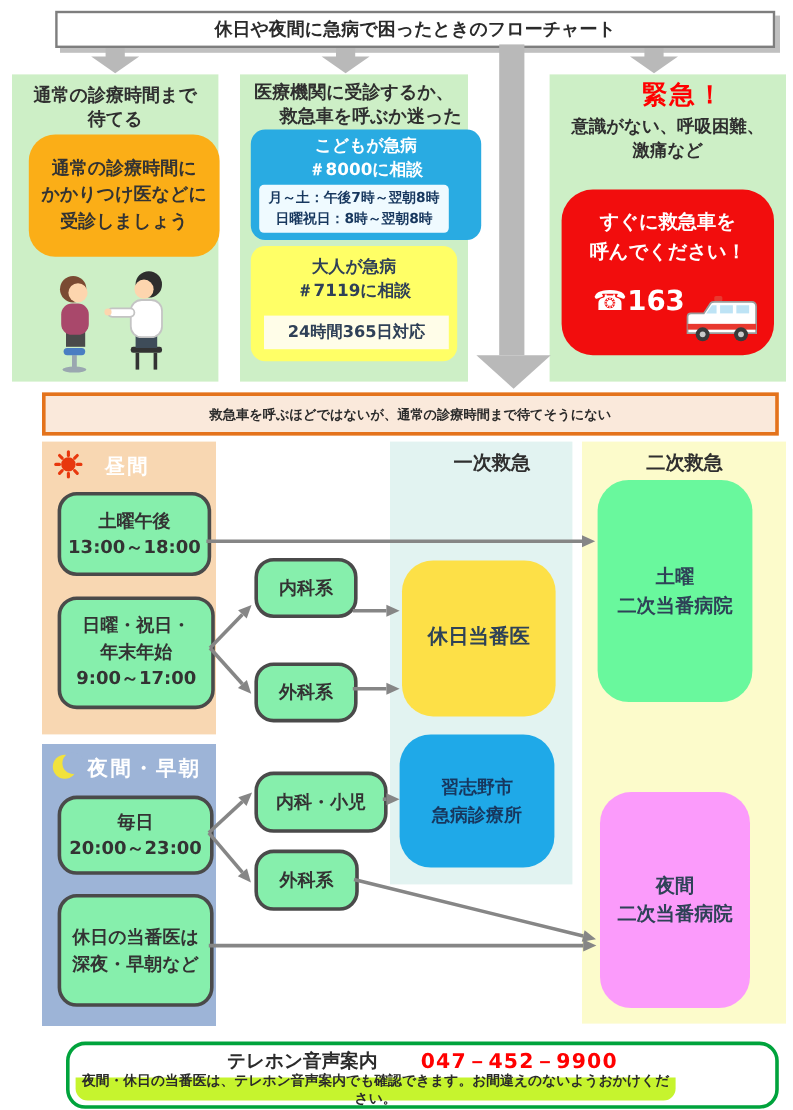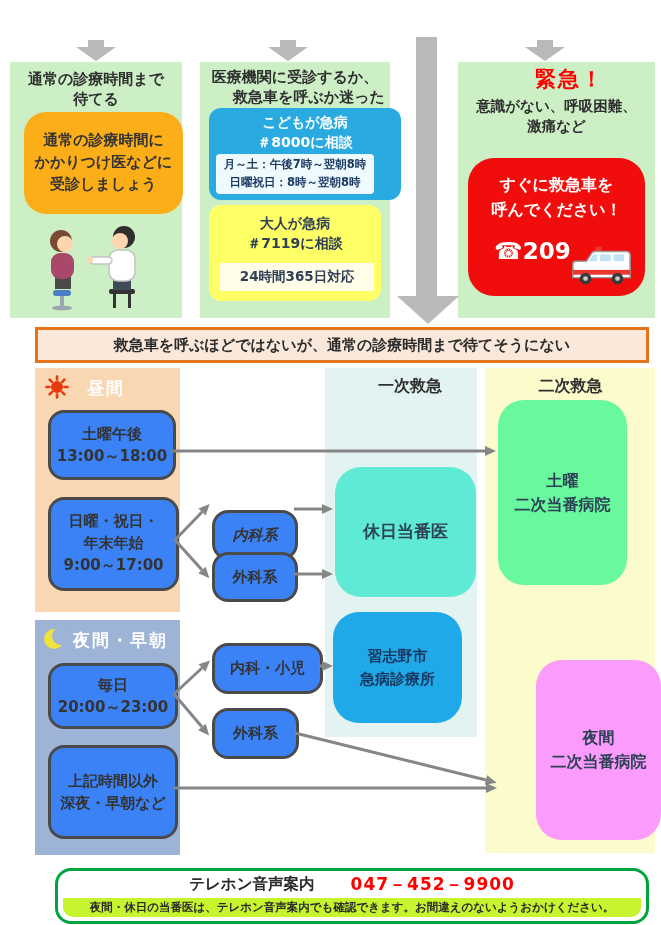--- a/index.html
+++ b/index.html
@@ -28,63 +28,64 @@
   #adult-title{left:0;top:8px;width:100%;font-size:14px;line-height:1.45;color:#2f4057;}
   #adult-hours{left:11px;top:58px;width:154px;height:28px;background:#fffde8;color:#2f4057;font-size:13.5px;}
   #kinkyu{left:13px;top:3px;width:100%;font-size:21px;color:#f00;letter-spacing:2px;font-family:Liberation Mono, monospace;}
   #symptoms{left:0;top:35px;width:100%;font-size:14.5px;line-height:1.35;color:#2f2f2f;}
   #call-box{left:10px;top:96px;width:177px;height:138px;background:#f20d0d;border-radius:26px;color:#fff;}
   #call-text{left:0;top:15px;width:100%;font-size:16px;line-height:1.55;color:#fff;}
   #call-number{left:26px;top:80px;font-size:23px;color:#fff;}
   #ambulance{right:12px;top:86px;width:62px;height:44px;}
   
   #triage-banner{left:35px;top:327px;width:608px;height:30px;background:#fae9db;border:3px solid #e4731c;
-                 font-size:15px;color:#2b2b2b;}
+                 font-size:11px;color:#2b2b2b;}
   
   #day-band{left:35px;top:368px;width:145px;height:244px;background:#f8d7b2;}
   #night-band{left:35px;top:620px;width:145px;height:235px;background:#9db4d7;}
   #primary-band{left:325px;top:368px;width:152px;height:369px;background:#e2f3f1;}
   #secondary-band{left:485px;top:368px;width:170px;height:485px;background:#fcfbcb;}
   .band-label{font-size:17px;color:#fff;letter-spacing:2px;}
   #day-label{left:52px;top:9px;}
   #night-label{left:38px;top:9px;}
   .col-title{top:376px;font-size:16px;color:#2f2f2f;}
   #primary-header{left:325px;width:170px;}
   #secondary-header{left:495px;width:151px;text-align:center;}
   
-  .wbox{background:#3b82f6;border:3px solid #4a4a4a;border-radius:16px;color:#333;font-size:15px;line-height:1.5;}
+  .wbox{background:#86efac;border:3px solid #4a4a4a;border-radius:16px;color:#333;font-size:15px;line-height:1.5;}
   #box-sat{left:48px;top:410px;width:122px;height:64px;}
   #box-hol{left:48px;top:497px;width:125px;height:88px;line-height:1.45;}
-  #box-d-int{left:212px;top:510px;width:80px;height:44px;font-style:italic;}
+  #box-d-int{left:212px;top:465px;width:80px;height:44px;}
   #box-d-sur{left:212px;top:552px;width:80px;height:44px;}
   #box-every{left:48px;top:663px;width:124px;height:60px;}
   #box-other{left:48px;top:745px;width:124px;height:88px;}
   #box-n-int{left:212px;top:643px;width:105px;height:45px;}
   #box-n-sur{left:212px;top:708px;width:81px;height:45px;}
   
   .rbox{border-radius:26px;color:#2e4257;line-height:1.5;}
-  #box-holiday-doctor{left:335px;top:467px;width:141px;height:130px;background:#5eead4;font-size:17px;}
+  #box-holiday-doctor{left:335px;top:467px;width:128px;height:130px;background:#fde047;font-size:17px;}
   #box-sat-hospital{left:498px;top:400px;width:129px;height:185px;background:#69f89d;font-size:16px;}
   #box-narashino{left:333px;top:612px;width:129px;height:111px;background:#1fa9e8;font-size:15px;color:#17375e;}
-  #box-night-hospital{left:500px;top:660px;width:125px;height:180px;background:#fb9bfb;font-size:16px;margin-left:36px;}
+  #box-night-hospital{left:500px;top:660px;width:125px;height:180px;background:#fb9bfb;font-size:16px;}
   
   #arrow-layer{left:0;top:0;width:661px;height:925px;pointer-events:none;}
   
   #phone-box{left:55px;top:868px;width:588px;height:50px;background:#fff;border:3px solid #00a33c;border-radius:16px;}
   #phone-row{left:0;top:1px;width:100%;height:25px;gap:36px;}
   #phone-label{font-size:15.5px;color:#2b2b2b;}
   #phone-number{font-size:17px;color:#f00;letter-spacing:1px;}
-  #phone-note{left:5px;top:27px;width:578px;height:19px;background:#c6f42e;border-radius:0 0 10px 10px;
+  #phone-note{left:5px;top:27px;width:500px;height:19px;background:#c6f42e;border-radius:0 0 10px 10px;
               font-size:11.5px;color:#2b2b2b;}
 </style>
 </head>
 <body>
 
 <div id="canvas">
 
+  <div id="title-bar" class="abs c">休日や夜間に急病で困ったときのフローチャート</div>
 
   <div id="col-wait" class="abs gcol">
     <div class="abs col-head c pre" style="top:8px;">通常の診療時間まで
 待てる</div>
     <div id="advice-box" class="abs c pre">通常の診療時間に
 かかりつけ医などに
 受診しましょう</div>
     <svg id="illu" class="abs" viewBox="0 0 136 94">
 
       <ellipse cx="34" cy="88" rx="10" ry="2.5" fill="#9aa7b0"></ellipse>
@@ -125,21 +126,21 @@
     </div>
   </div>
 
   <div id="col-emergency" class="abs gcol">
     <div id="kinkyu" class="abs c">緊急！</div>
     <div id="symptoms" class="abs c pre">意識がない、呼吸困難、
 激痛など</div>
     <div id="call-box" class="abs">
       <div id="call-text" class="abs c pre">すぐに救急車を
 呼んでください！</div>
-      <div id="call-number" class="abs">☎209</div>
+      <div id="call-number" class="abs">☎163</div>
       <svg id="ambulance" class="abs" viewBox="0 0 64 44">
         <rect x="25" y="2" width="7" height="5" rx="1.5" fill="#e8382f"></rect>
         <path d="M2,34 V20 Q2,17 5,17 L16,17 L22,8 Q23,7 25,7 L57,7 Q61,7 61,11 V34 Z" fill="#fff" stroke="#9a9a9a" stroke-width="1.5"></path>
         <polygon points="18,17 23,10 27,10 27,17" fill="#bde3f5"></polygon>
         <rect x="30" y="10" width="11" height="7" fill="#bde3f5"></rect>
         <rect x="44" y="10" width="11" height="7" fill="#bde3f5"></rect>
         <rect x="2" y="26" width="59" height="5" fill="#e8382f"></rect>
         <circle cx="15" cy="35" r="6" fill="#3a3a3a"></circle>
           <circle cx="15" cy="35" r="2.5" fill="#c9c9c9"></circle>
         <circle cx="48" cy="35" r="6" fill="#3a3a3a"></circle>
@@ -190,21 +191,21 @@
 
   <div id="box-sat" class="abs c wbox pre">土曜午後
 13:00～18:00</div>
   <div id="box-hol" class="abs c wbox pre">日曜・祝日・
 年末年始
 9:00～17:00</div>
   <div id="box-d-int" class="abs c wbox">内科系</div>
   <div id="box-d-sur" class="abs c wbox">外科系</div>
   <div id="box-every" class="abs c wbox pre">毎日
 20:00～23:00</div>
-  <div id="box-other" class="abs c wbox pre">上記時間以外
+  <div id="box-other" class="abs c wbox pre">休日の当番医は
 深夜・早朝など</div>
   <div id="box-n-int" class="abs c wbox">内科・小児</div>
   <div id="box-n-sur" class="abs c wbox">外科系</div>
 
   <svg id="arrow-layer" class="abs" viewBox="0 0 661 925">
     <defs>
       <marker id="ah" markerUnits="userSpaceOnUse" markerWidth="13" markerHeight="13" refX="1" refY="6" orient="auto">
         <path d="M1,1 L12,6 L1,11 Z" fill="#868686"></path>
       </marker>
     </defs>

